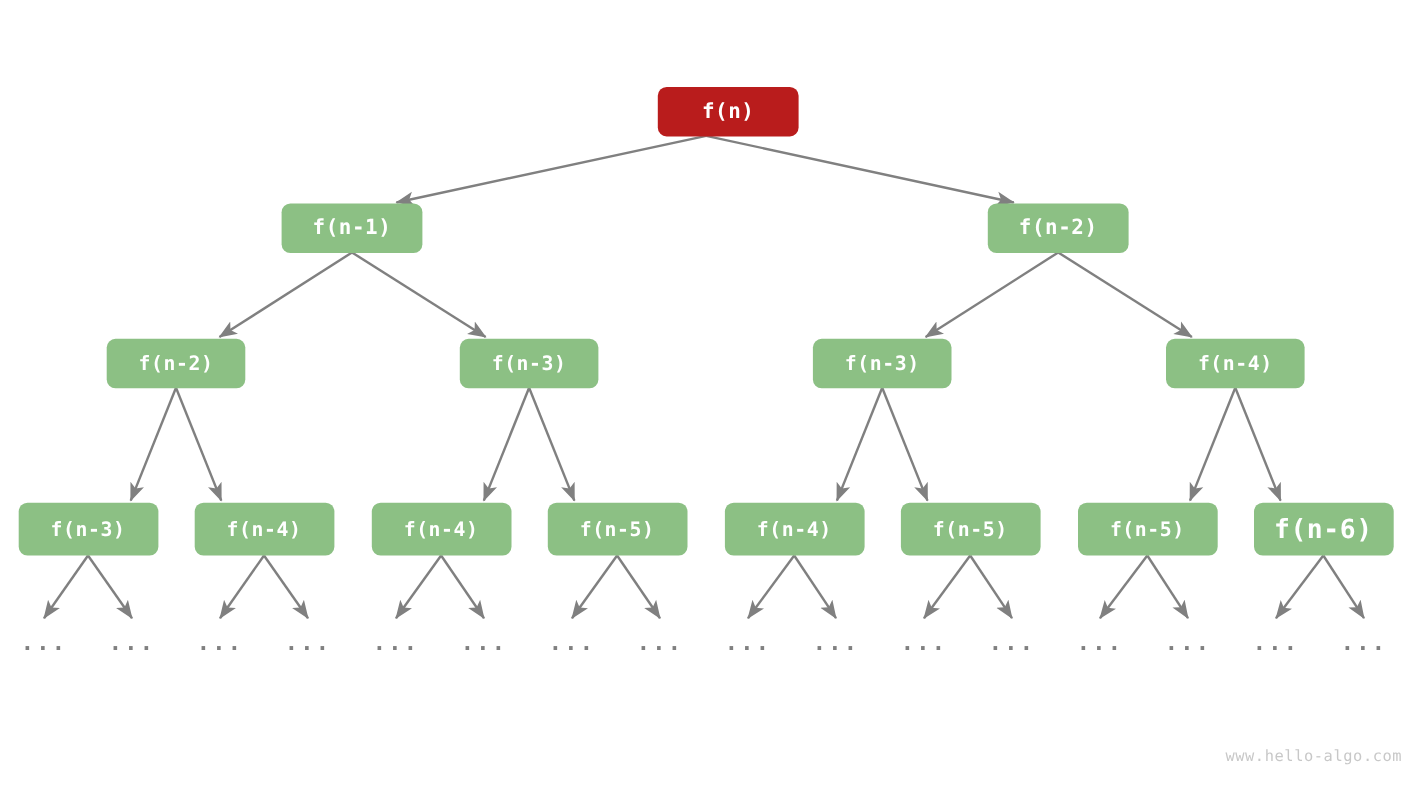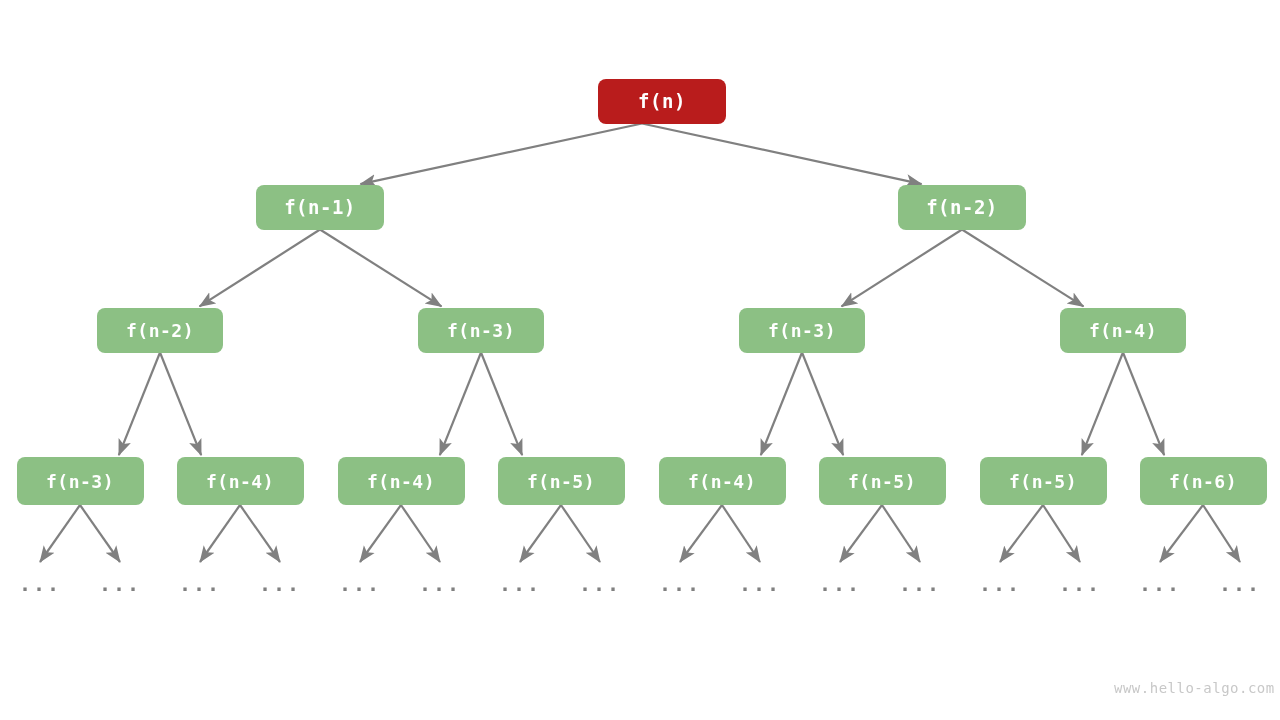--- a/index.html
+++ b/index.html
@@ -113,21 +113,21 @@
       <div class="node" style="left: 418px; top: 307.5px; width: 126px; height: 45px; background: rgb(140, 192, 132); color: rgb(255, 255, 255); font-size: 18px;">f(n-3)</div>
       <div class="node" style="left: 739px; top: 307.5px; width: 126px; height: 45px; background: rgb(140, 192, 132); color: rgb(255, 255, 255); font-size: 18px;">f(n-3)</div>
       <div class="node" style="left: 1060px; top: 307.5px; width: 126px; height: 45px; background: rgb(140, 192, 132); color: rgb(255, 255, 255); font-size: 18px;">f(n-4)</div>
       <div class="node" style="left: 16.5px; top: 457px; width: 127px; height: 48px; background: rgb(140, 192, 132); color: rgb(255, 255, 255); font-size: 18px;">f(n-3)</div>
       <div class="node" style="left: 176.5px; top: 457px; width: 127px; height: 48px; background: rgb(140, 192, 132); color: rgb(255, 255, 255); font-size: 18px;">f(n-4)</div>
       <div class="node" style="left: 337.5px; top: 457px; width: 127px; height: 48px; background: rgb(140, 192, 132); color: rgb(255, 255, 255); font-size: 18px;">f(n-4)</div>
       <div class="node" style="left: 497.5px; top: 457px; width: 127px; height: 48px; background: rgb(140, 192, 132); color: rgb(255, 255, 255); font-size: 18px;">f(n-5)</div>
       <div class="node" style="left: 658.5px; top: 457px; width: 127px; height: 48px; background: rgb(140, 192, 132); color: rgb(255, 255, 255); font-size: 18px;">f(n-4)</div>
       <div class="node" style="left: 818.5px; top: 457px; width: 127px; height: 48px; background: rgb(140, 192, 132); color: rgb(255, 255, 255); font-size: 18px;">f(n-5)</div>
       <div class="node" style="left: 979.5px; top: 457px; width: 127px; height: 48px; background: rgb(140, 192, 132); color: rgb(255, 255, 255); font-size: 18px;">f(n-5)</div>
-      <div class="node" style="left: 1139.5px; top: 457px; width: 127px; height: 48px; background: rgb(140, 192, 132); color: rgb(255, 255, 255); font-size: 18px;">f(n-6)</div>
+      <div class="node" style="left: 1139.5px; top: 457px; width: 127px; height: 48px; background: rgb(140, 192, 132); color: rgb(255, 255, 255); font-size: 24px;">f(n-6)</div>
     </div>
   <div id="ellipsis-layer">
       <div class="ellipsis" style="left: 40px; top: 584px; color: rgb(128, 128, 128);">...</div>
       <div class="ellipsis" style="left: 120px; top: 584px; color: rgb(128, 128, 128);">...</div>
       <div class="ellipsis" style="left: 200px; top: 584px; color: rgb(128, 128, 128);">...</div>
       <div class="ellipsis" style="left: 280px; top: 584px; color: rgb(128, 128, 128);">...</div>
       <div class="ellipsis" style="left: 360px; top: 584px; color: rgb(128, 128, 128);">...</div>
       <div class="ellipsis" style="left: 440px; top: 584px; color: rgb(128, 128, 128);">...</div>
       <div class="ellipsis" style="left: 520px; top: 584px; color: rgb(128, 128, 128);">...</div>
       <div class="ellipsis" style="left: 600px; top: 584px; color: rgb(128, 128, 128);">...</div>

